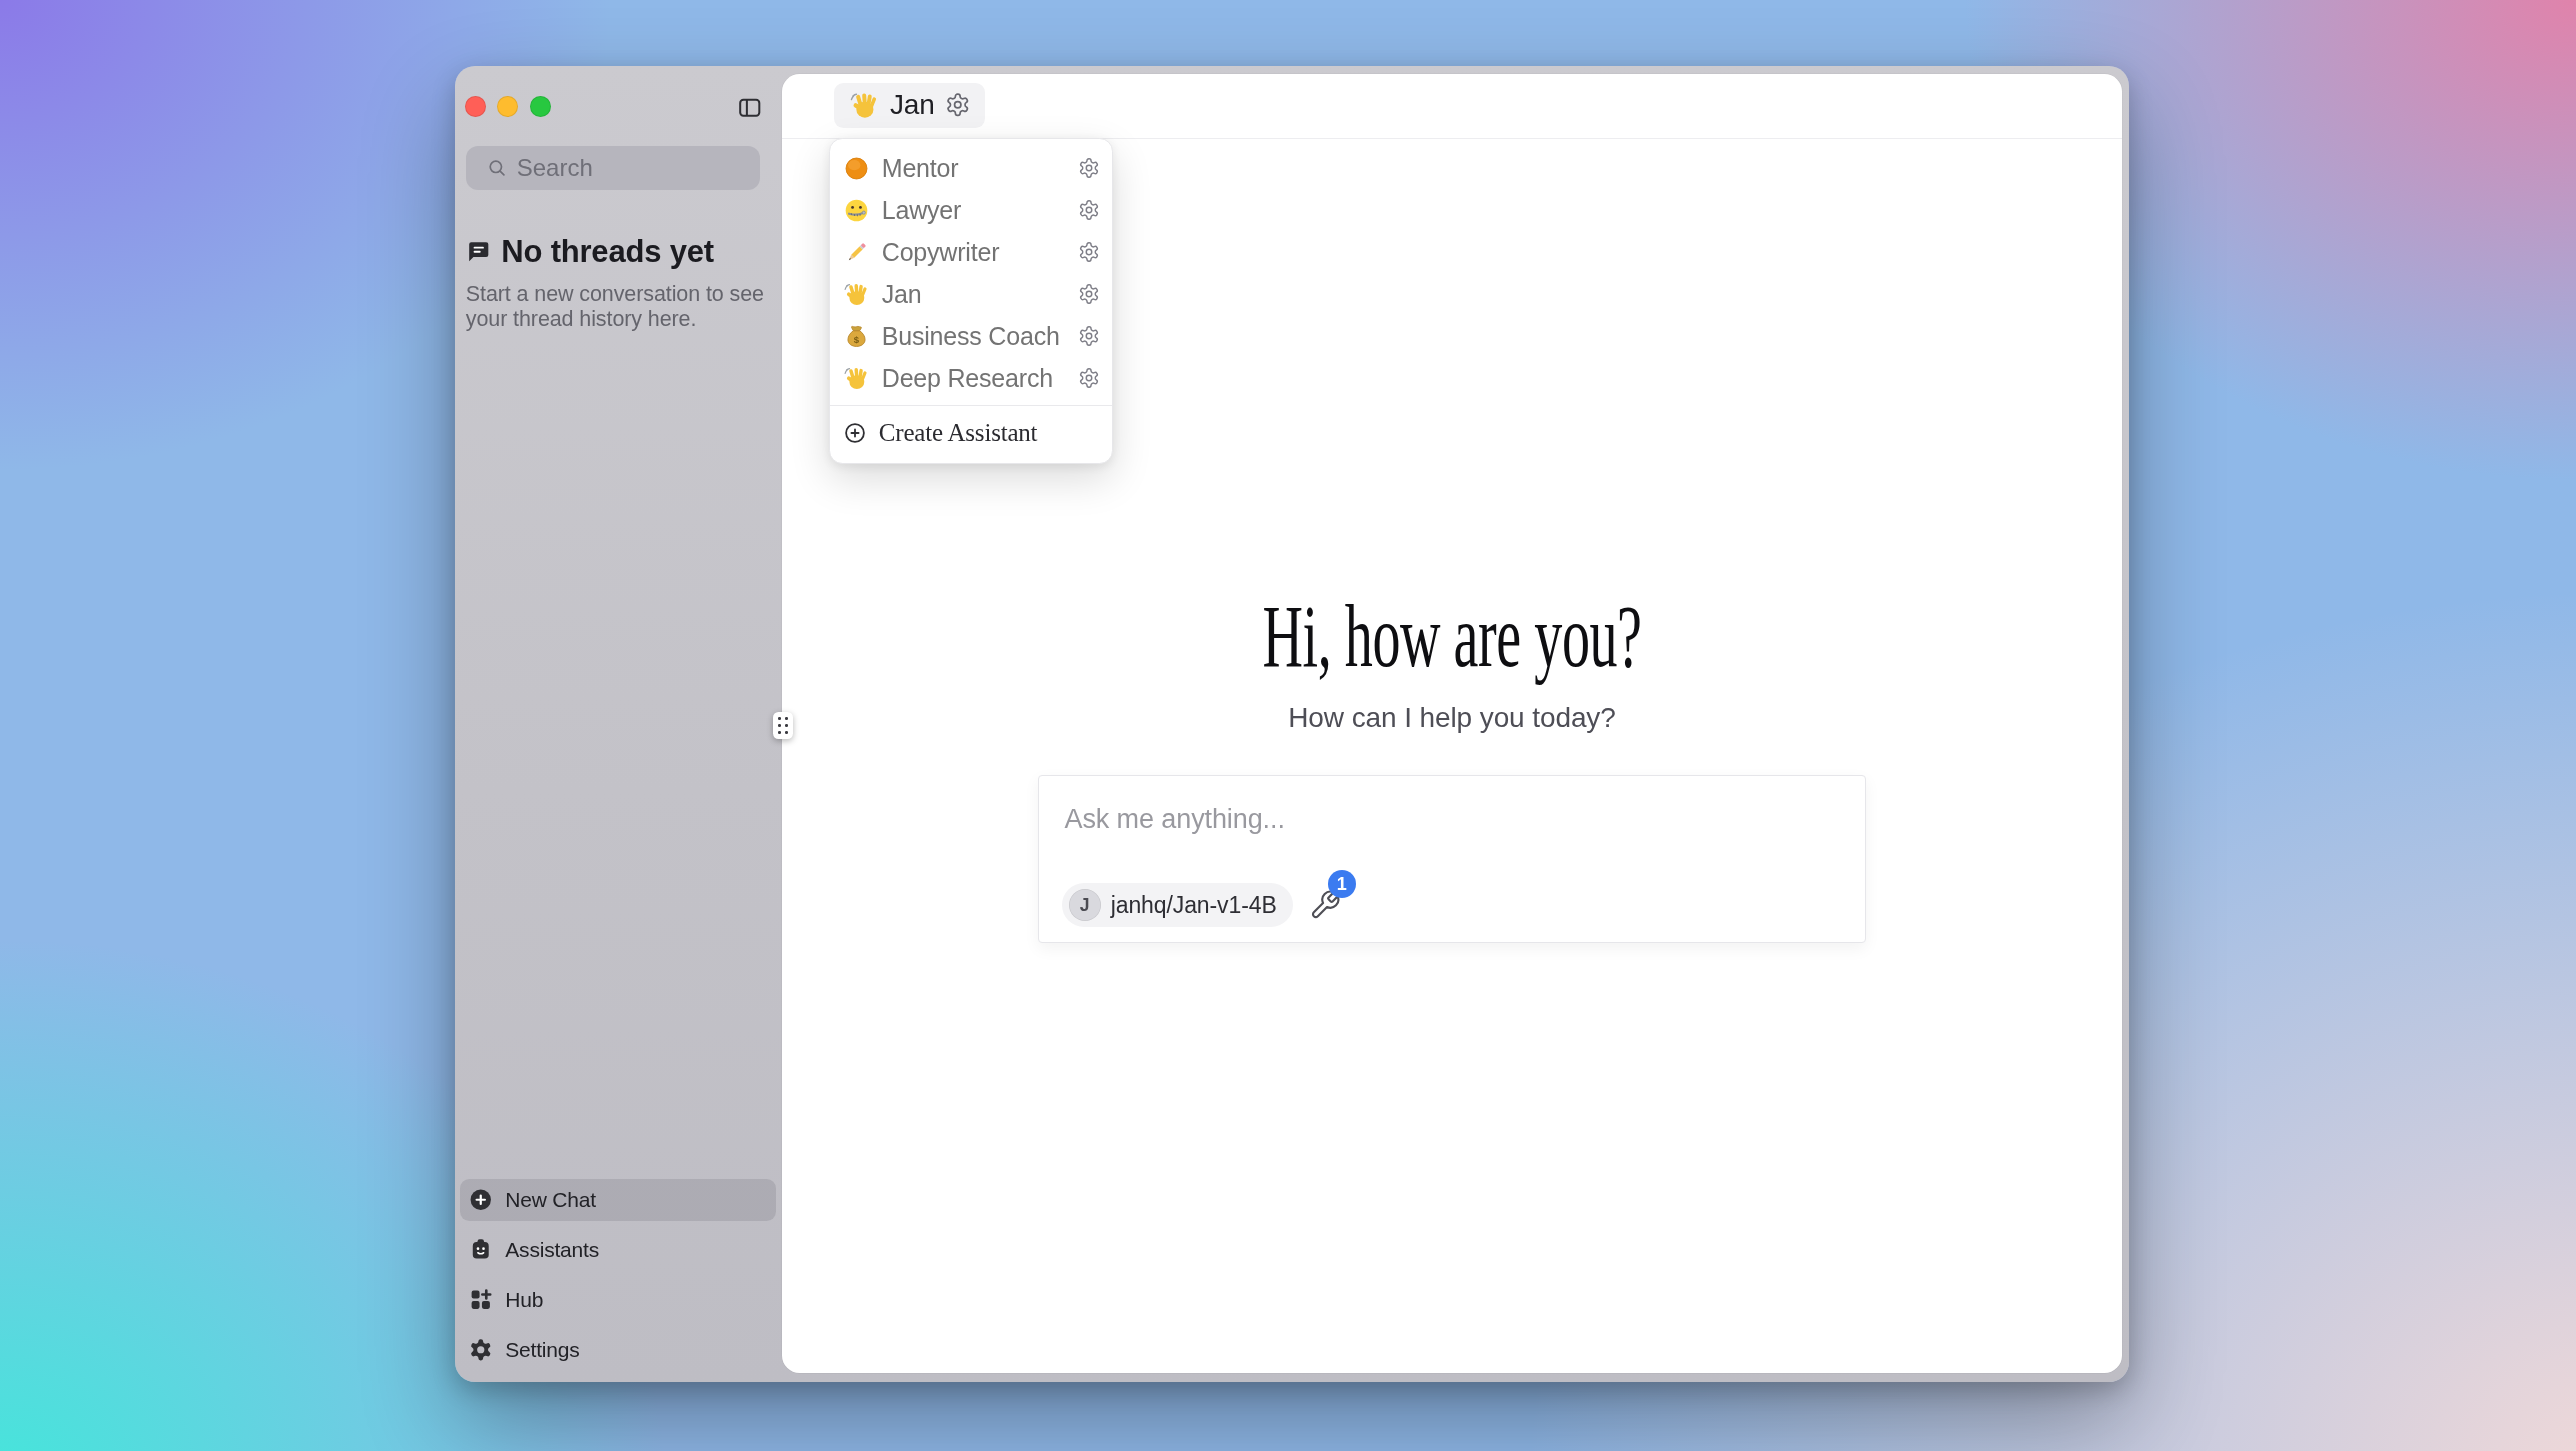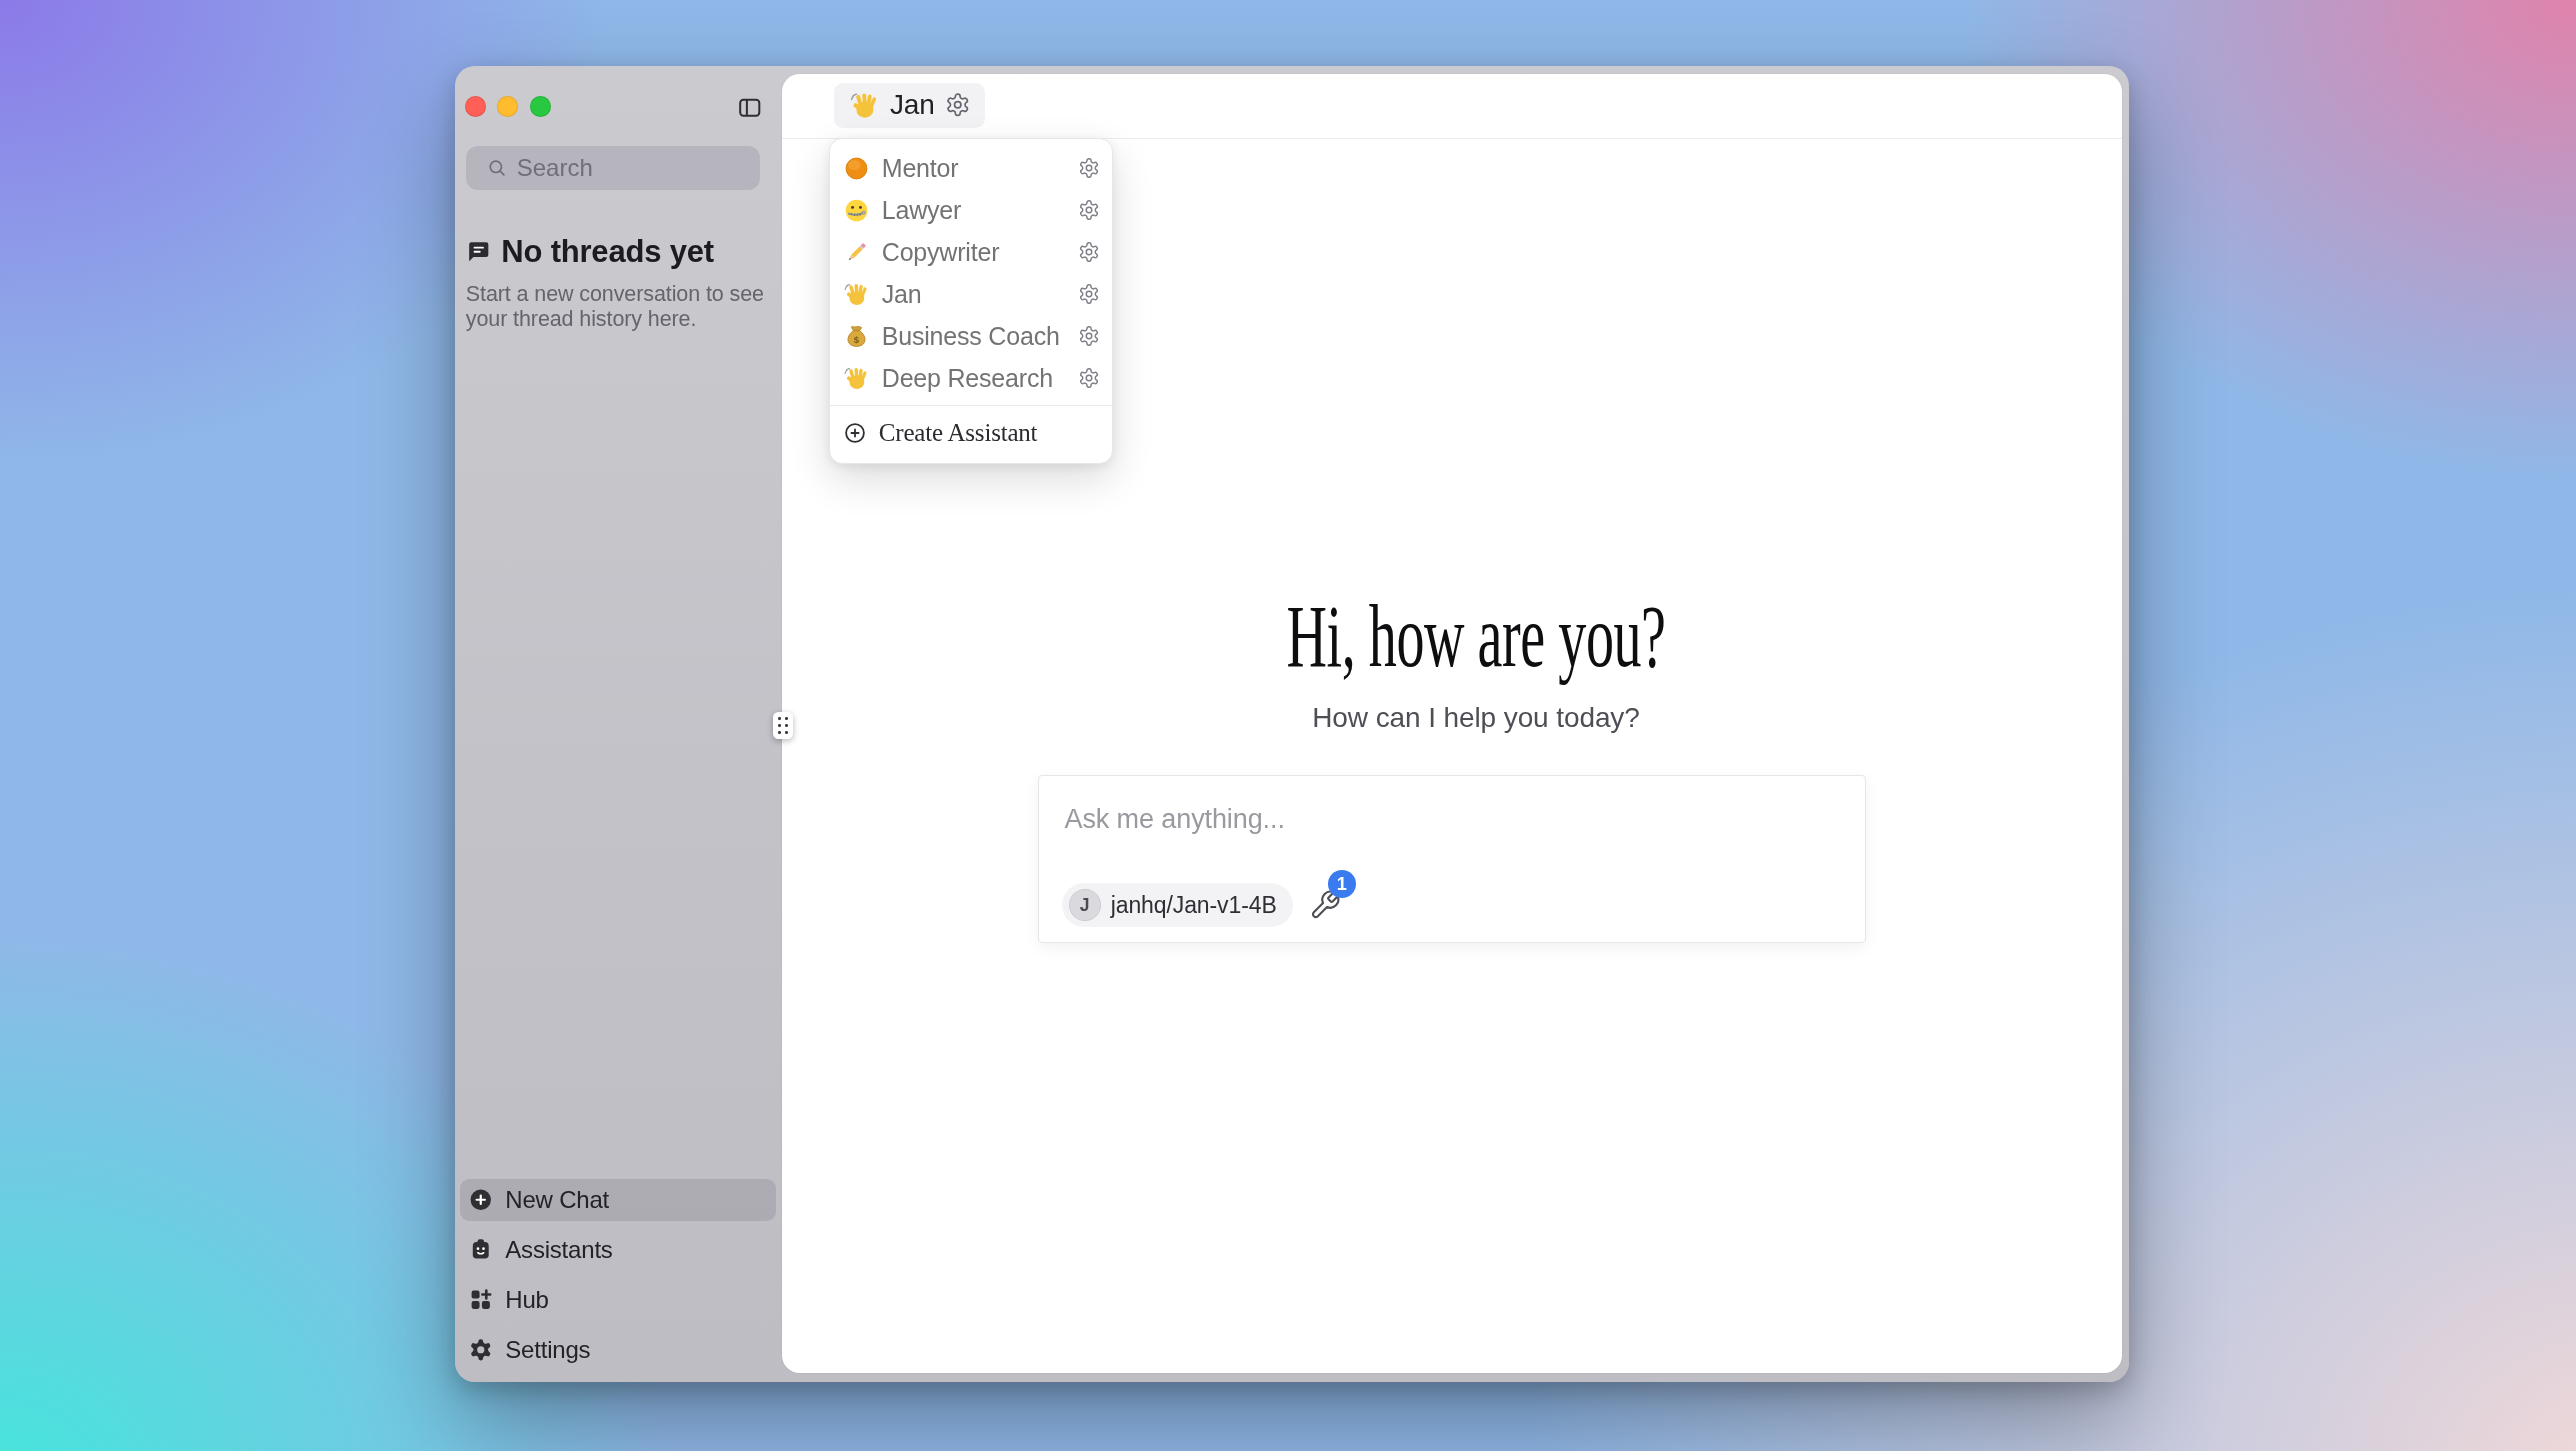--- a/index.html
+++ b/index.html
@@ -38,21 +38,21 @@
 
   .empty { position:absolute; left:10.8px; top:168px; width:310px; }
   .empty-title { display:flex; align-items:center; gap:10px; color:#1b1b20; }
   .empty-title .t { font-size:31px; font-weight:600; letter-spacing:-0.2px; }
   .empty-desc { margin-top:12px; font-size:21.5px; line-height:25px; color:#64646c; letter-spacing:-0.1px; }
 
   .side-nav { position:absolute; left:5.4px; top:1113px; width:316px; display:flex; flex-direction:column; gap:8px; }
   .nav-row { height:42px; border-radius:9.4px; display:flex; align-items:center; gap:11.4px; padding:0 8px;
     color:#222227; cursor:pointer; }
   .nav-row.active { background:rgba(72,72,84,.16); }
-  .nav-row .lbl { font-size:24px; font-weight:500; letter-spacing:-0.2px; }
+  .nav-row .lbl { font-size:21px; font-weight:500; letter-spacing:-0.2px; }
   .nav-row svg { color:#2f2f33; }
 
   
   .panel { position:absolute; left:327px; top:8px; width:1340px; height:1299px;
     background:#fff; border-radius:17.5px; overflow:hidden;
     box-shadow:0 0 0 0.7px rgba(0,0,0,.04); }
 
   .panel-header { position:absolute; left:0; top:0; width:100%; height:65px; border-bottom:1.3px solid #ededf0; }
   .assistant-btn { position:absolute; left:52px; top:8.7px; height:45px; border:none; cursor:pointer;
     background:#f2f2f4; border-radius:9.4px; display:flex; align-items:center; gap:10px; padding:0 15px; }
@@ -64,21 +64,21 @@
     padding:8px 0; z-index:50; }
   .menu-item { height:42px; display:flex; align-items:center; gap:11.4px; padding:0 8px 0 13.4px; cursor:pointer; }
   .menu-item .mi-label { flex:1; font-size:25px; color:#737373; letter-spacing:-0.2px;
     white-space:nowrap; overflow:hidden; }
   .mi-gear { width:30px; height:30px; background:none; border:none; color:#7e7e87; cursor:pointer;
     display:flex; align-items:center; justify-content:center; }
   .menu-sep { height:0.7px; background:#e9e9ec; margin:6px 0; }
   .menu-footer { height:43px; display:flex; align-items:center; gap:11.4px; padding:0 13.4px; cursor:pointer; color:#2f2f33;font-family:Liberation Serif, serif; }
   .menu-footer .lbl { font-size:25px; letter-spacing:-0.2px; color:#2b2b30; }
 
-  .welcome { position:absolute; left:0; top:516px; width:100%; text-align:center;margin-left:24px; }
+  .welcome { position:absolute; left:0; top:516px; width:100%; text-align:center; }
   .welcome h1 { font-family:"Liberation Serif","DejaVu Serif",serif; font-weight:400;
     font-size:89px; line-height:1.05; color:#0e0e11; transform:scaleX(.63); letter-spacing:-0.7px; }
   .welcome p { margin-top:19px; font-size:28px; color:#4e4e56; letter-spacing:-0.1px; }
 
   .composer { position:absolute; left:50%; top:701px; transform:translateX(-50%);
     width:828px; height:168px; background:#fff; border:1.3px solid #e6e6ea; border-radius:4px;
     box-shadow:0 5.4px 16px rgba(0,0,0,.05); }
   .composer .ph { position:absolute; left:25.5px; top:28px; font-size:27px; color:#99999f; letter-spacing:-0.1px; }
   .composer-bottom { position:absolute; left:23px; bottom:15px; display:flex; align-items:center; gap:16px; }
   .model-pill { height:44px; border-radius:22px; background:#f3f3f5; display:flex; align-items:center;

